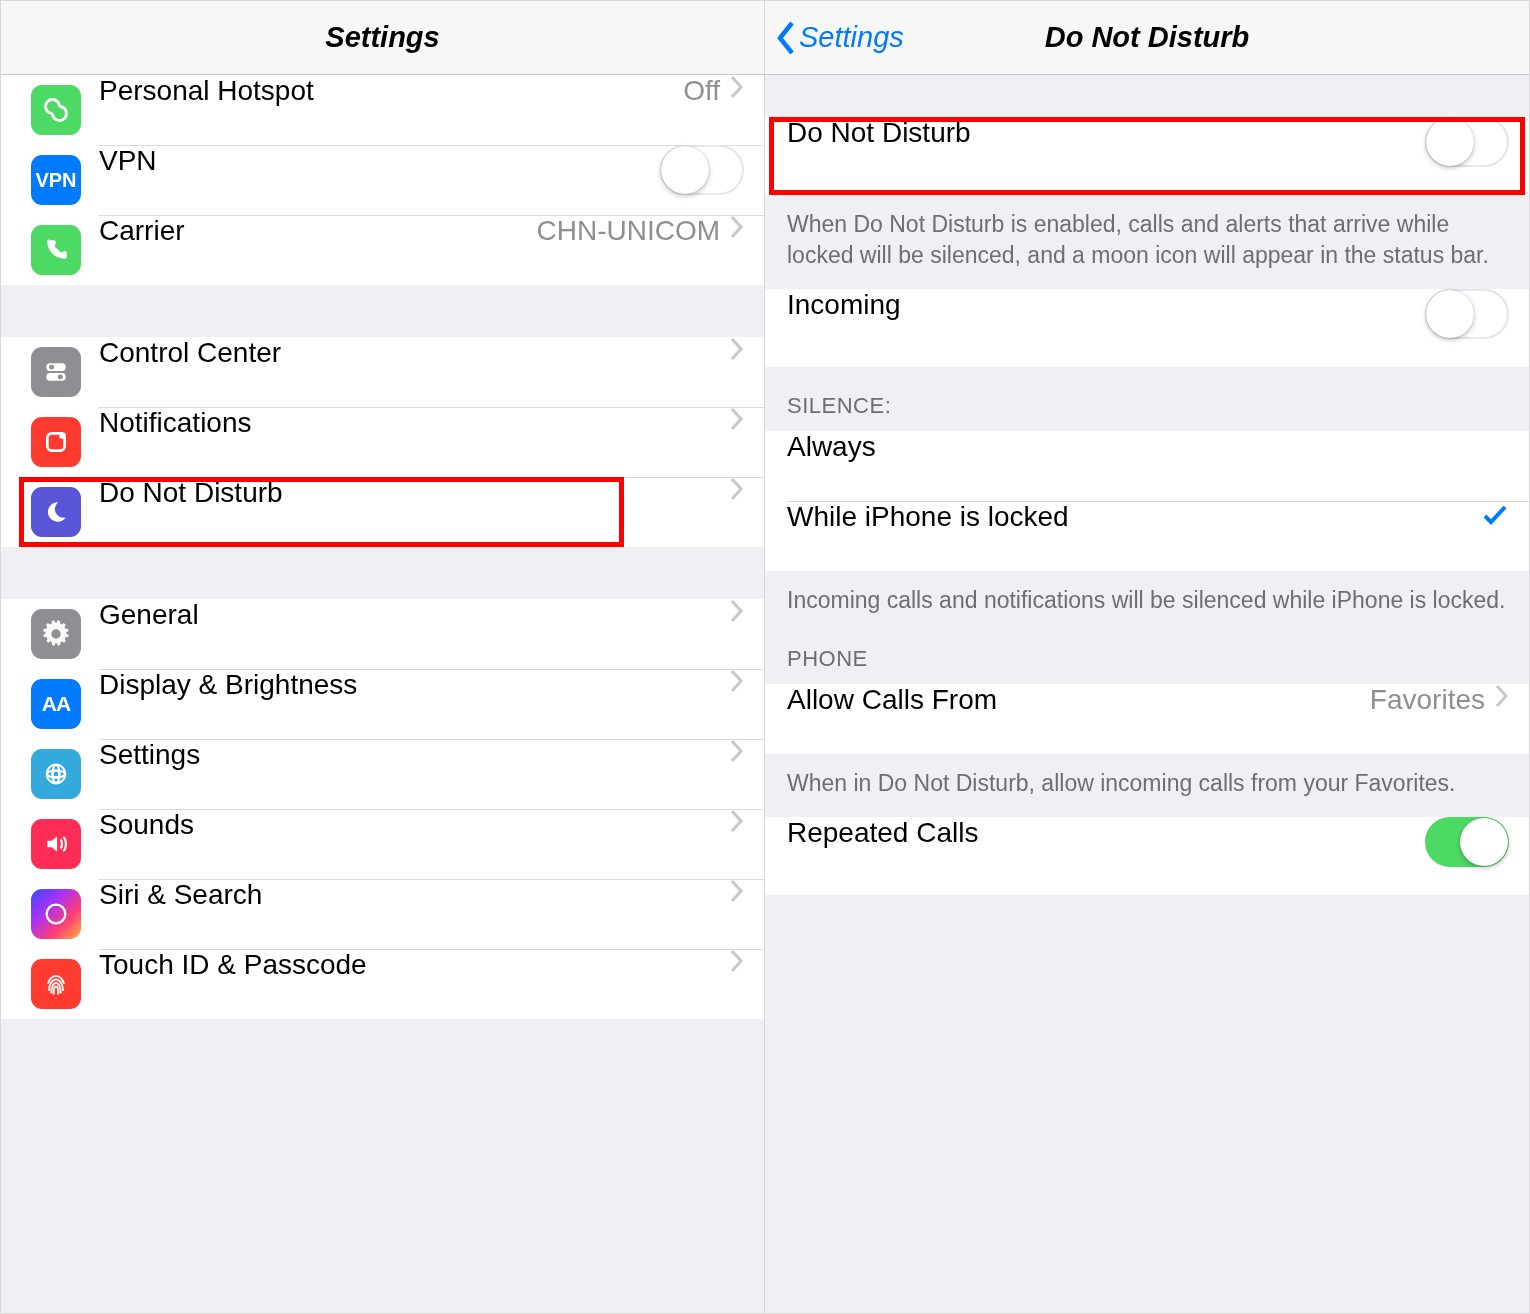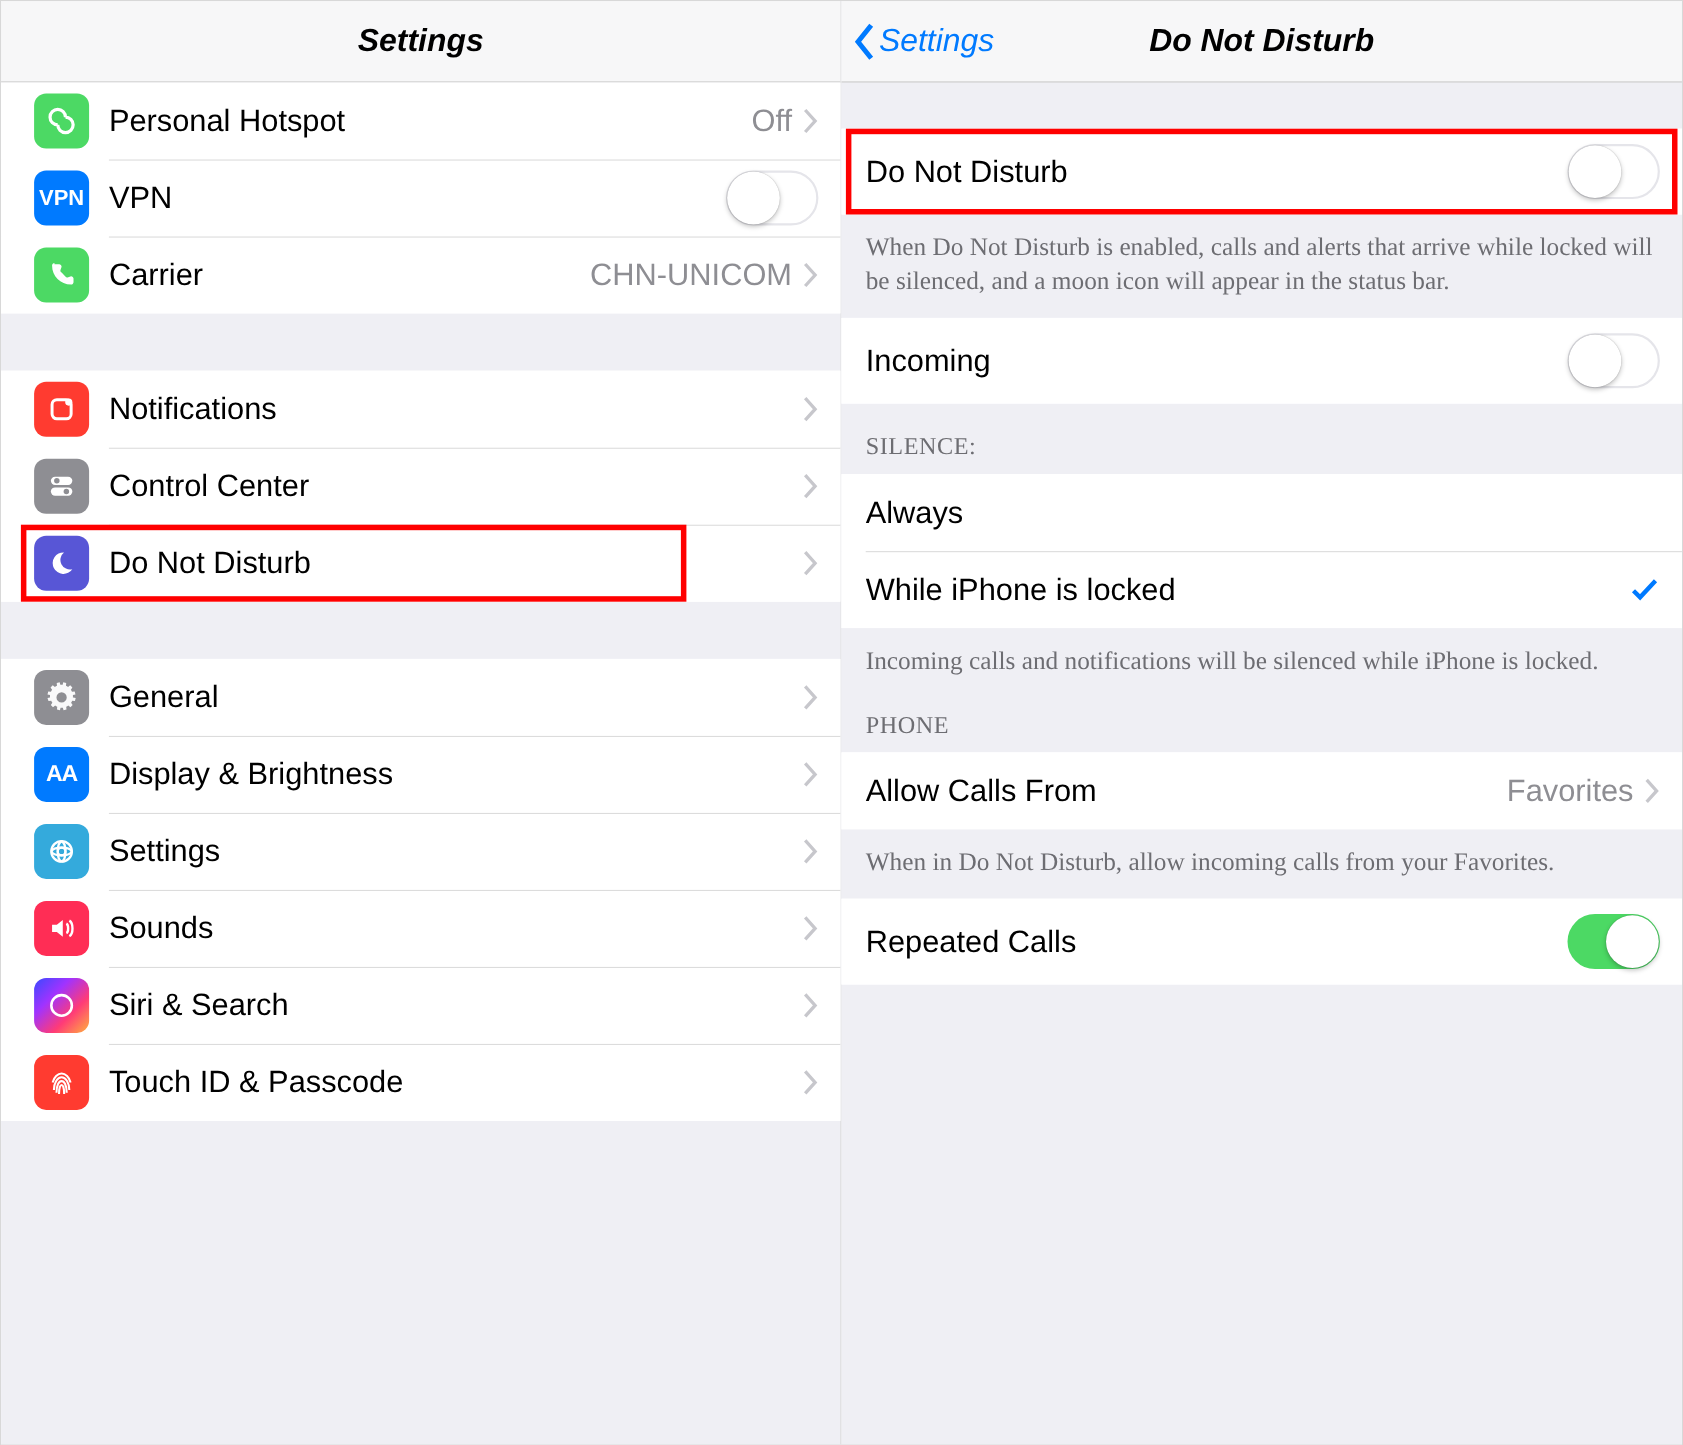--- a/index.html
+++ b/index.html
@@ -53,21 +53,21 @@
   padding-left: 10px;
 }
 .nav-back svg { width: 22px; height: 36px; margin-right: 2px; }
 
 
 .section { background: #fff; }
 .gap { background: #efeff4; height: 52px; }
 .gap-s { background: #efeff4; height: 42px; }
 .cell {
   display: flex;
-  align-items: center;
+  align-items: flex-start;
   height: 70px;
   padding-left: 98px;
   padding-right: 20px;
   position: relative;
   background: #fff;
 }
 .cell + .cell::before {
   content: "";
   position: absolute;
   left: 98px; right: 0; top: 0;
@@ -105,21 +105,20 @@
 .cell .chev { flex: 0 0 auto; }
 .cell .chev svg { width: 14px; height: 24px; display: block; }
 .cell .check svg { width: 28px; height: 28px; display: block; }
 
 .footer-text, .header-text {
   background: #efeff4;
   color: #6d6d72;
   font-size: 23px;
   line-height: 1.35;
   padding: 14px 22px 18px 22px;
-  font-family: Liberation Serif, serif;
 }
 .header-text {
   padding: 24px 22px 10px 22px;
   font-size: 22px;
   letter-spacing: 0.5px;
 }
 
 
 .toggle {
   position: relative;
@@ -205,44 +204,44 @@
               <path d="M2 2l9 10-9 10"></path>
             </svg>
           </span>
       </div>
     </div>
 
     <div class="gap"></div>
 
     <div class="section" style="position:relative">
       <div class="cell">
-        <span class="icon bg-red">
-          <svg viewBox="0 0 24 24" width="26" height="26" fill="none" stroke="#fff" stroke-width="2.5">
-              <rect x="4" y="4" width="16" height="16" rx="4"></rect>
-              <circle cx="18" cy="6" r="3" fill="#fff" stroke="none"></circle>
-            </svg>
-        </span>
-        <span class="label">Notifications</span>
-        <span class="chev">
-            <svg viewBox="0 0 14 24" fill="none" stroke="#c7c7cc" stroke-width="3">
-              <path d="M2 2l9 10-9 10"></path>
-            </svg>
-          </span>
-      </div>
-
-      <div class="cell">
         <span class="icon bg-gray">
           <svg viewBox="0 0 24 24" width="26" height="26" fill="#fff">
               <rect x="3" y="4" width="18" height="7" rx="3.5"></rect>
               <rect x="3" y="13" width="18" height="7" rx="3.5"></rect>
               <circle cx="8" cy="7.5" r="2.3" fill="#8e8e93"></circle>
               <circle cx="16" cy="16.5" r="2.3" fill="#8e8e93"></circle>
             </svg>
         </span>
         <span class="label">Control Center</span>
+        <span class="chev">
+            <svg viewBox="0 0 14 24" fill="none" stroke="#c7c7cc" stroke-width="3">
+              <path d="M2 2l9 10-9 10"></path>
+            </svg>
+          </span>
+      </div>
+
+      <div class="cell">
+        <span class="icon bg-red">
+          <svg viewBox="0 0 24 24" width="26" height="26" fill="none" stroke="#fff" stroke-width="2.5">
+              <rect x="4" y="4" width="16" height="16" rx="4"></rect>
+              <circle cx="18" cy="6" r="3" fill="#fff" stroke="none"></circle>
+            </svg>
+        </span>
+        <span class="label">Notifications</span>
         <span class="chev">
             <svg viewBox="0 0 14 24" fill="none" stroke="#c7c7cc" stroke-width="3">
               <path d="M2 2l9 10-9 10"></path>
             </svg>
           </span>
       </div>
 
       <div class="cell">
         <span class="icon bg-purple">
           <svg viewBox="0 0 24 24" width="26" height="26" fill="#fff">

